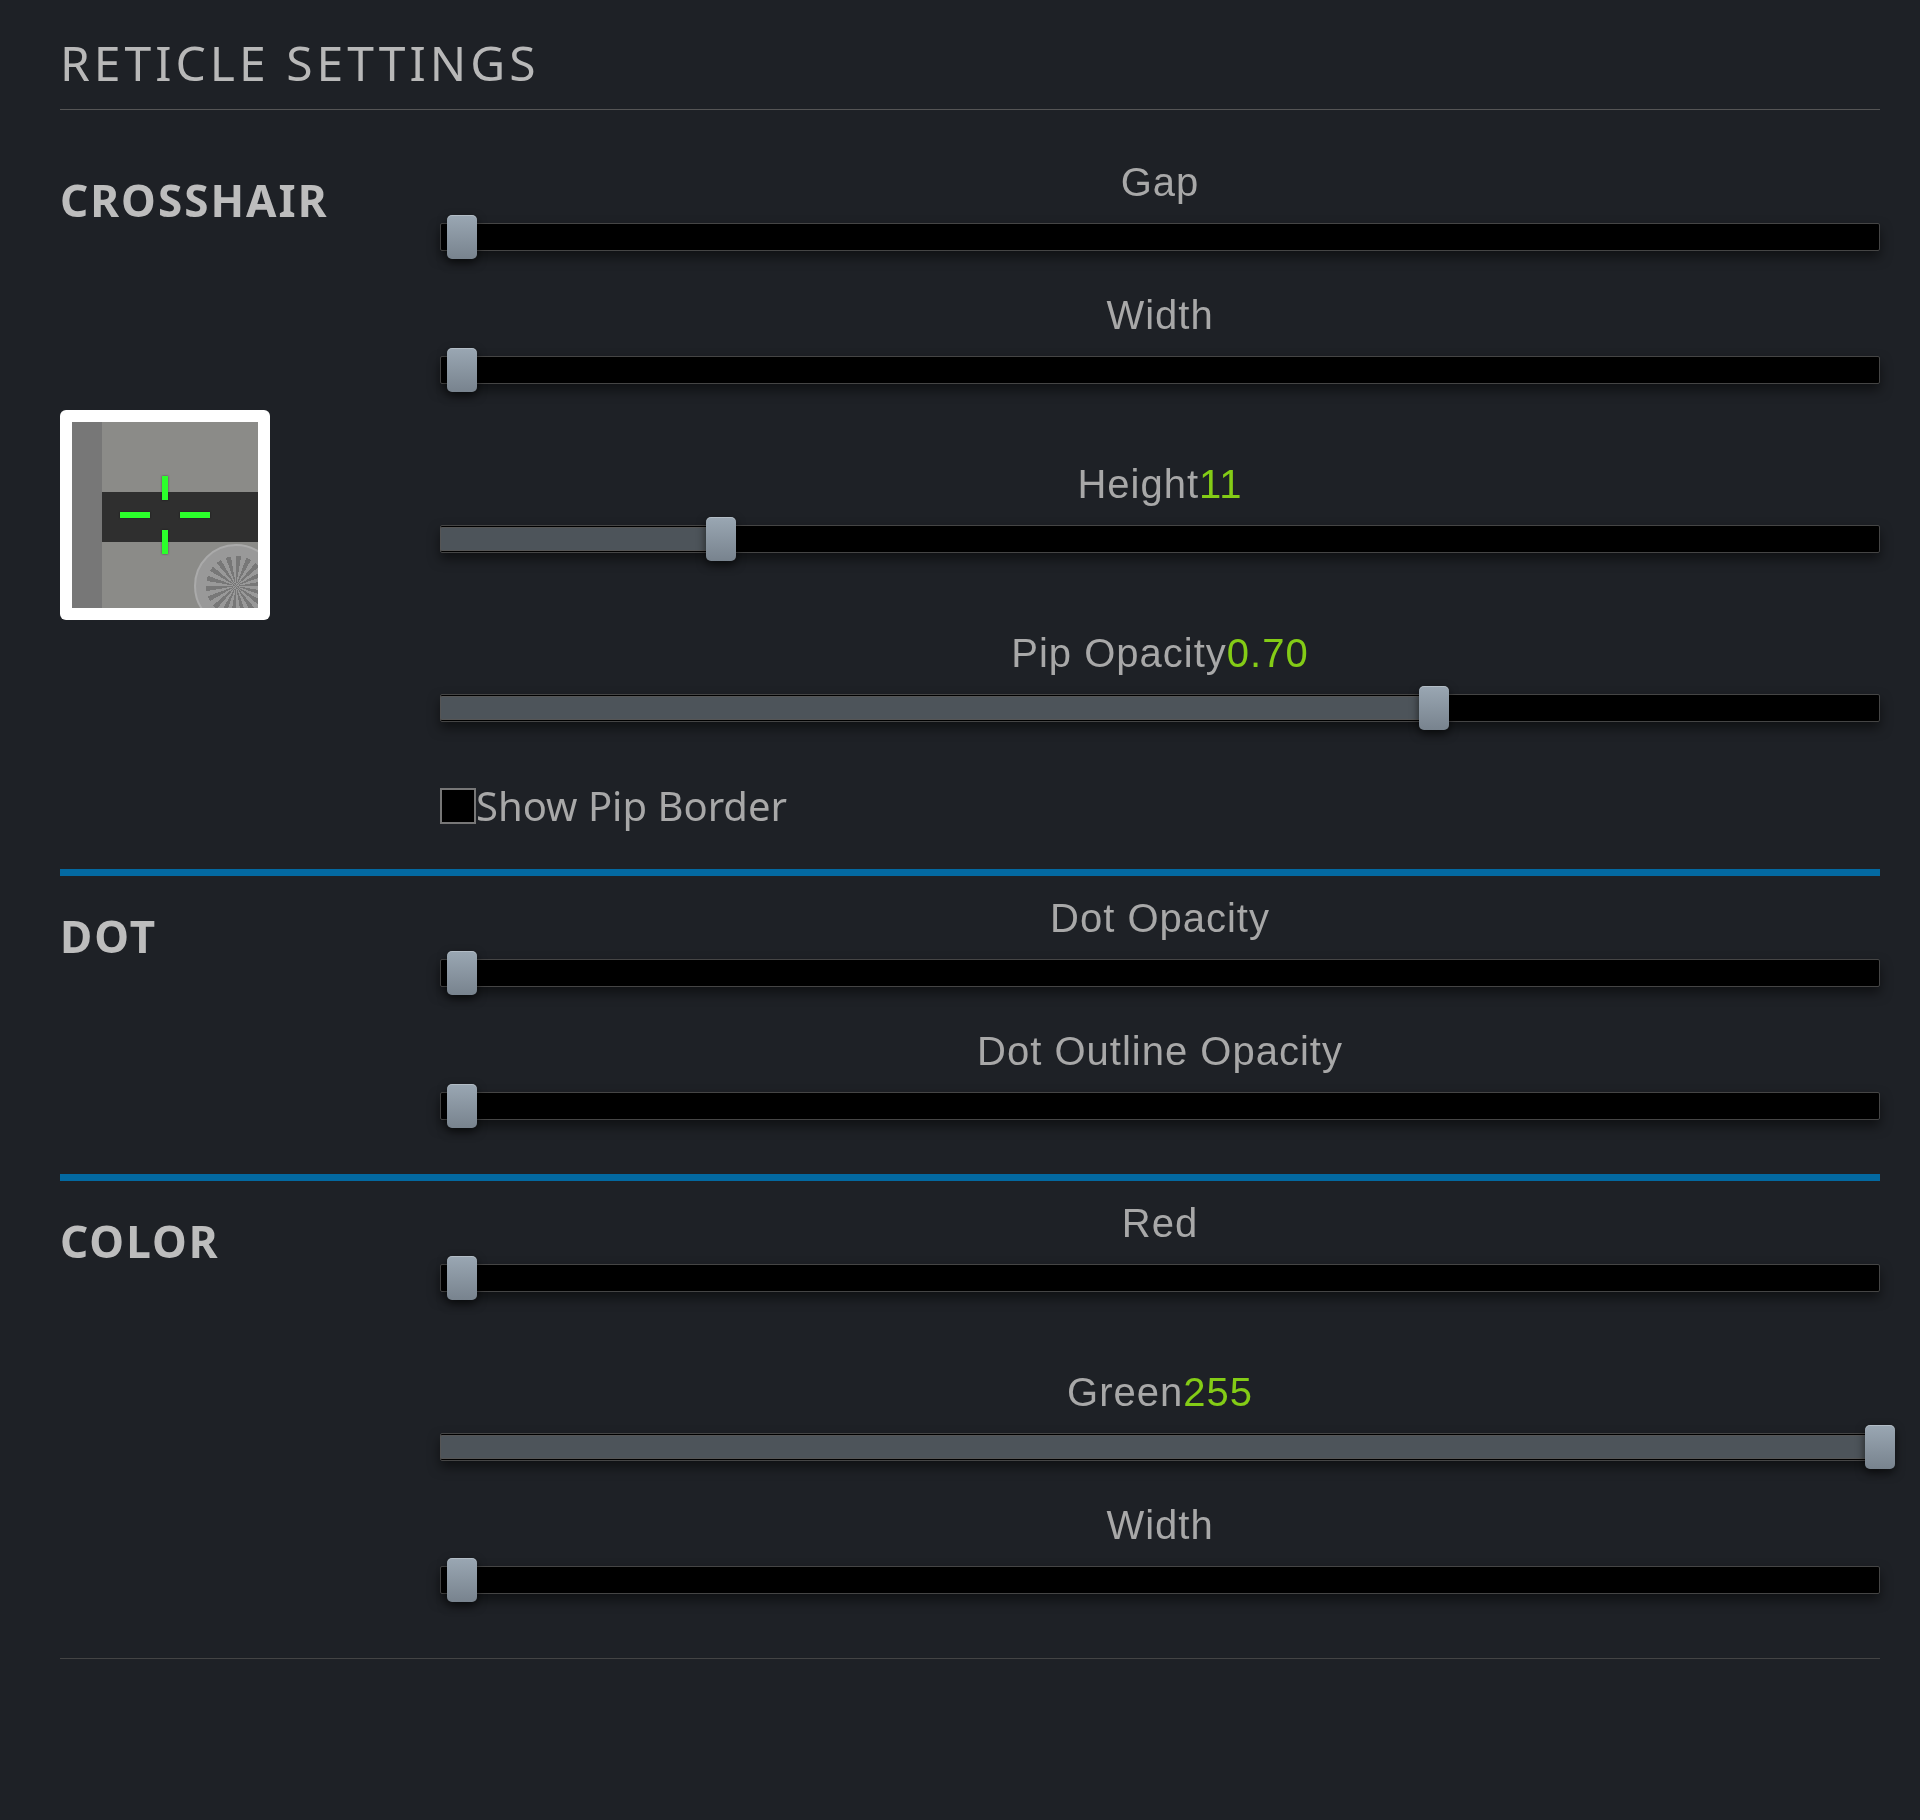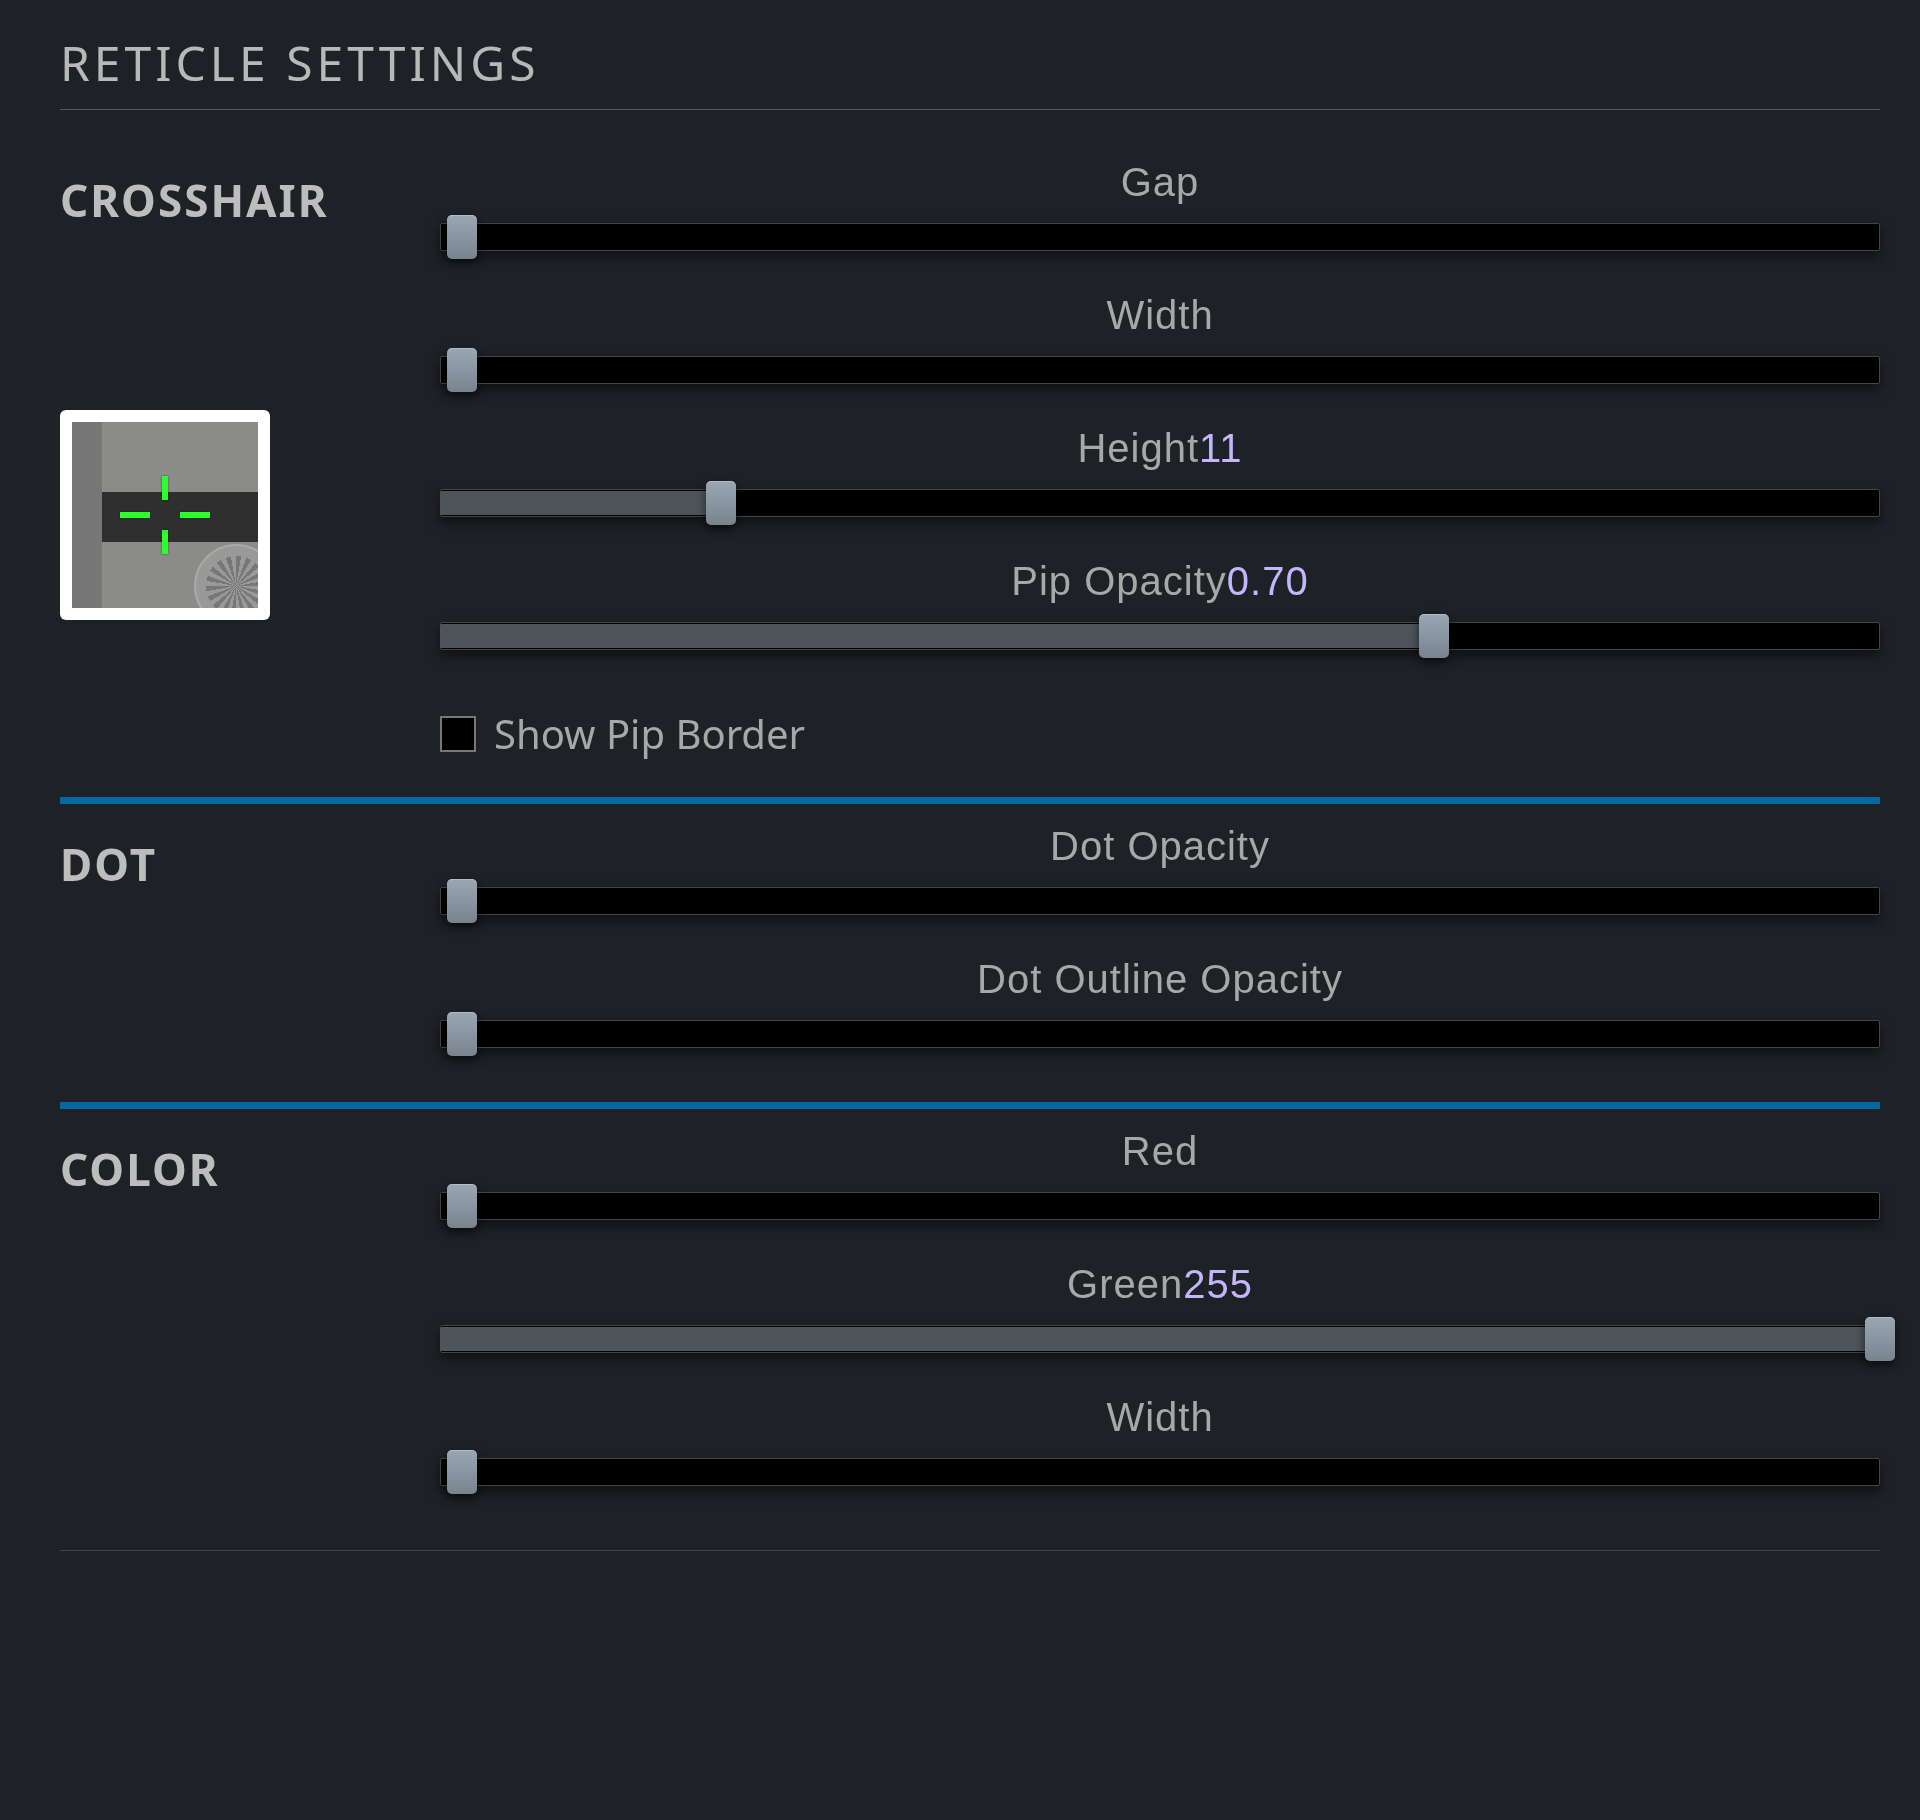--- a/index.html
+++ b/index.html
@@ -124,22 +124,23 @@
     font-size: 40px;
     color: #a8a8a8;
     margin-bottom: 12px;
     font-weight: 400;
     letter-spacing: 1px;
   }
   .label-row .lbl {
     font-family: "Segoe UI Semilight", "Segoe UI", sans-serif;
   }
   .label-row .val {
-    color: #c4b5fd;
+    color: #84cc16;
     font-family: "Segoe UI Semilight", "Segoe UI", sans-serif;
+    margin-top: 36px;
   }
 
   .slider {
     position: relative;
     height: 40px;
     margin-bottom: 18px;
   }
   .slider-track {
     position: absolute;
     left: 0; right: 0; top: 50%;
@@ -168,21 +169,20 @@
     height: 44px;
     border-radius: 5px;
     transform: translate(-50%, -50%);
     background: linear-gradient(#9aa7b3, #78838e);
     box-shadow: 0 4px 10px rgba(0,0,0,0.6), inset 0 1px 0 rgba(255,255,255,0.25);
   }
 
   .checkbox-row {
     display: flex;
     align-items: center;
-    gap: 18px;
     margin-top: 24px;
     margin-bottom: 6px;
     font-size: 40px;
     color: #a8a8a8;
   }
   .checkbox {
     width: 36px;
     height: 36px;
     background: #000;
     border: 2px solid #777;

